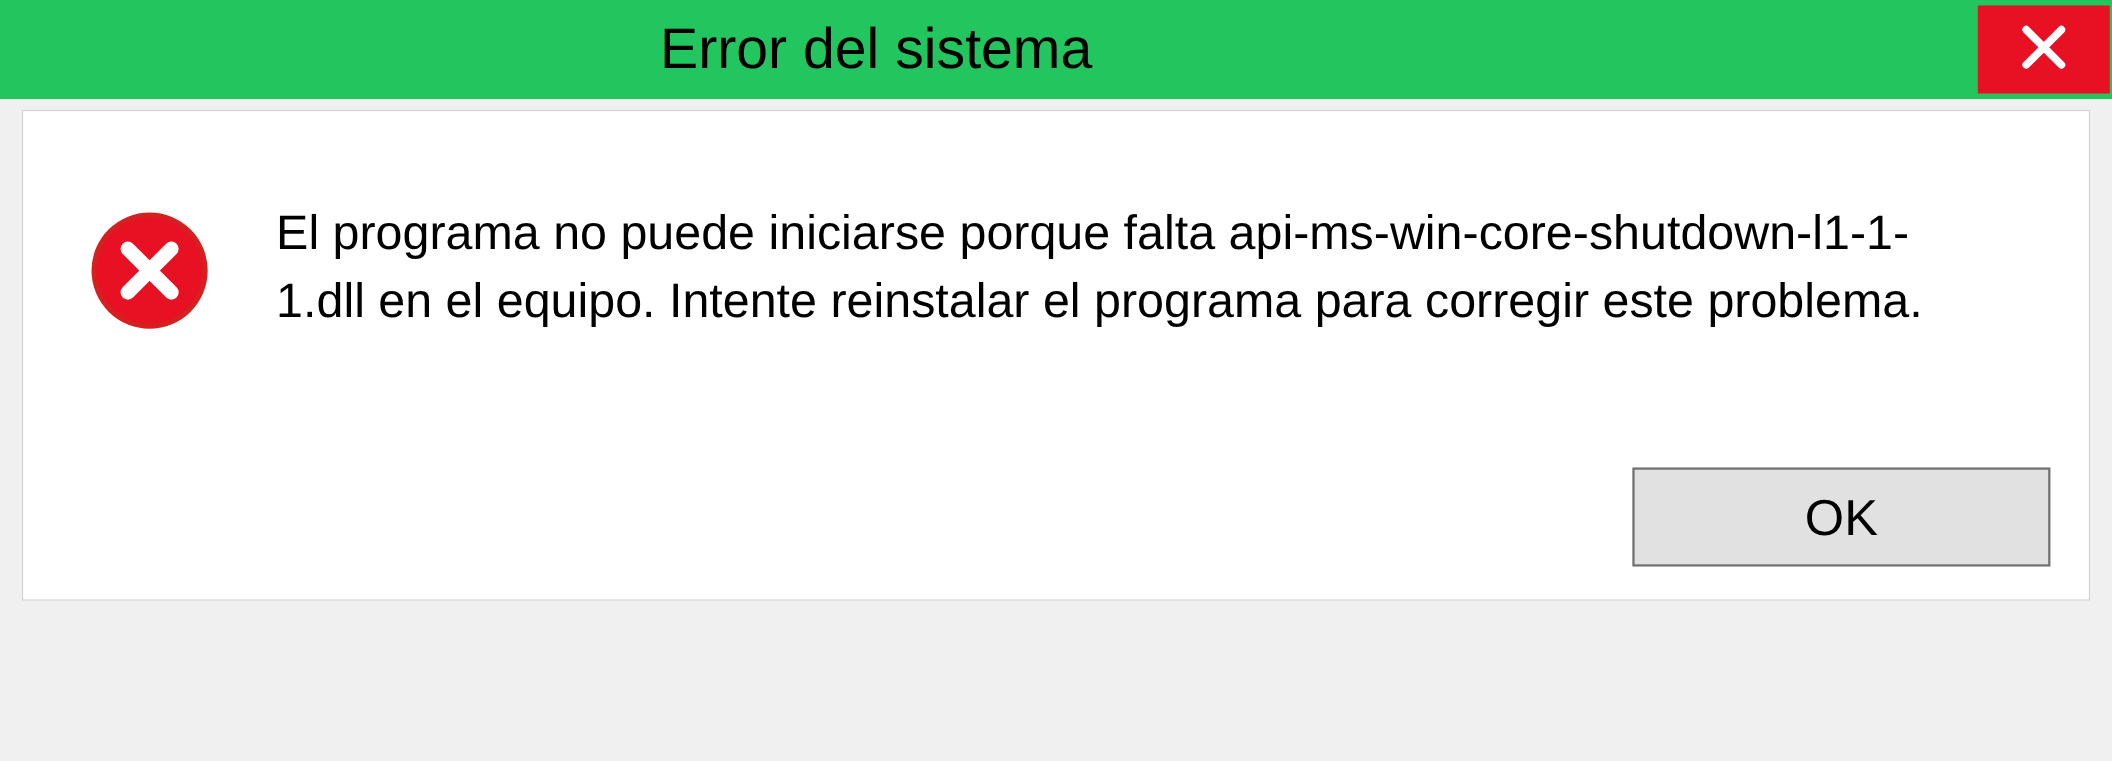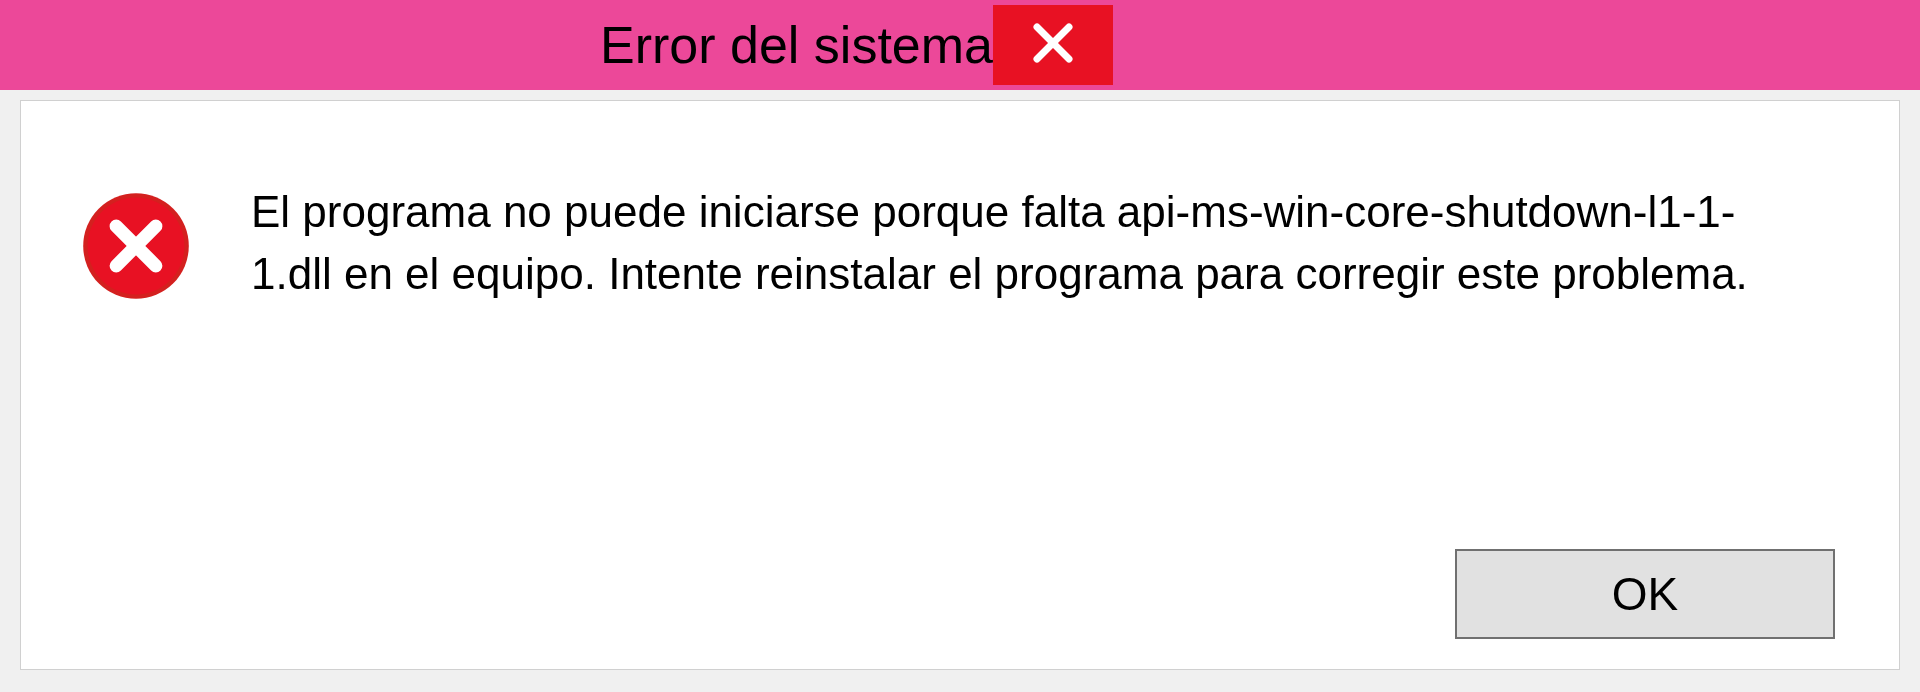--- a/index.html
+++ b/index.html
@@ -15,22 +15,23 @@
       font-family: "Segoe UI", Tahoma, sans-serif;
       position: relative;
       overflow: hidden;
     }
     
     .titlebar {
       width: 100%;
       height: 90px;
       display: flex;
       align-items: center;
+      justify-content: space-between;
       padding-left: 600px;
-      background: #ec4899;
+      background: #22c55e;
     }
     
     .title-text {
       font-size: 52px;
       color: #000;
       font-weight: 400;
     }
     
     .close-button {
       width: 120px;
@@ -45,21 +46,21 @@
     
     .close-button svg {
       width: 48px;
       height: 48px;
     }
     
     .content-panel {
       margin: 10px 20px 16px 20px;
       background: #ffffff;
       border: 1px solid #d0d0d0;
-      height: 570px;
+      height: 446px;
       position: relative;
       padding: 80px 60px 40px 60px;
     }
     
     .message-row {
       display: flex;
       align-items: flex-start;
       gap: 60px;
     }
     
@@ -87,21 +88,21 @@
       bottom: 30px;
       font-size: 56px;
       font-weight: 800;
       color: #e81123;
       letter-spacing: 1px;
       font-family: Arial, sans-serif;
     }
     
     .ok-button {
       position: absolute;
-      right: 64px;
+      right: 35px;
       bottom: 30px;
       width: 380px;
       height: 90px;
       background: #e1e1e1;
       border: 2px solid #707070;
       display: flex;
       align-items: center;
       justify-content: center;
       font-size: 46px;
       color: #000;

